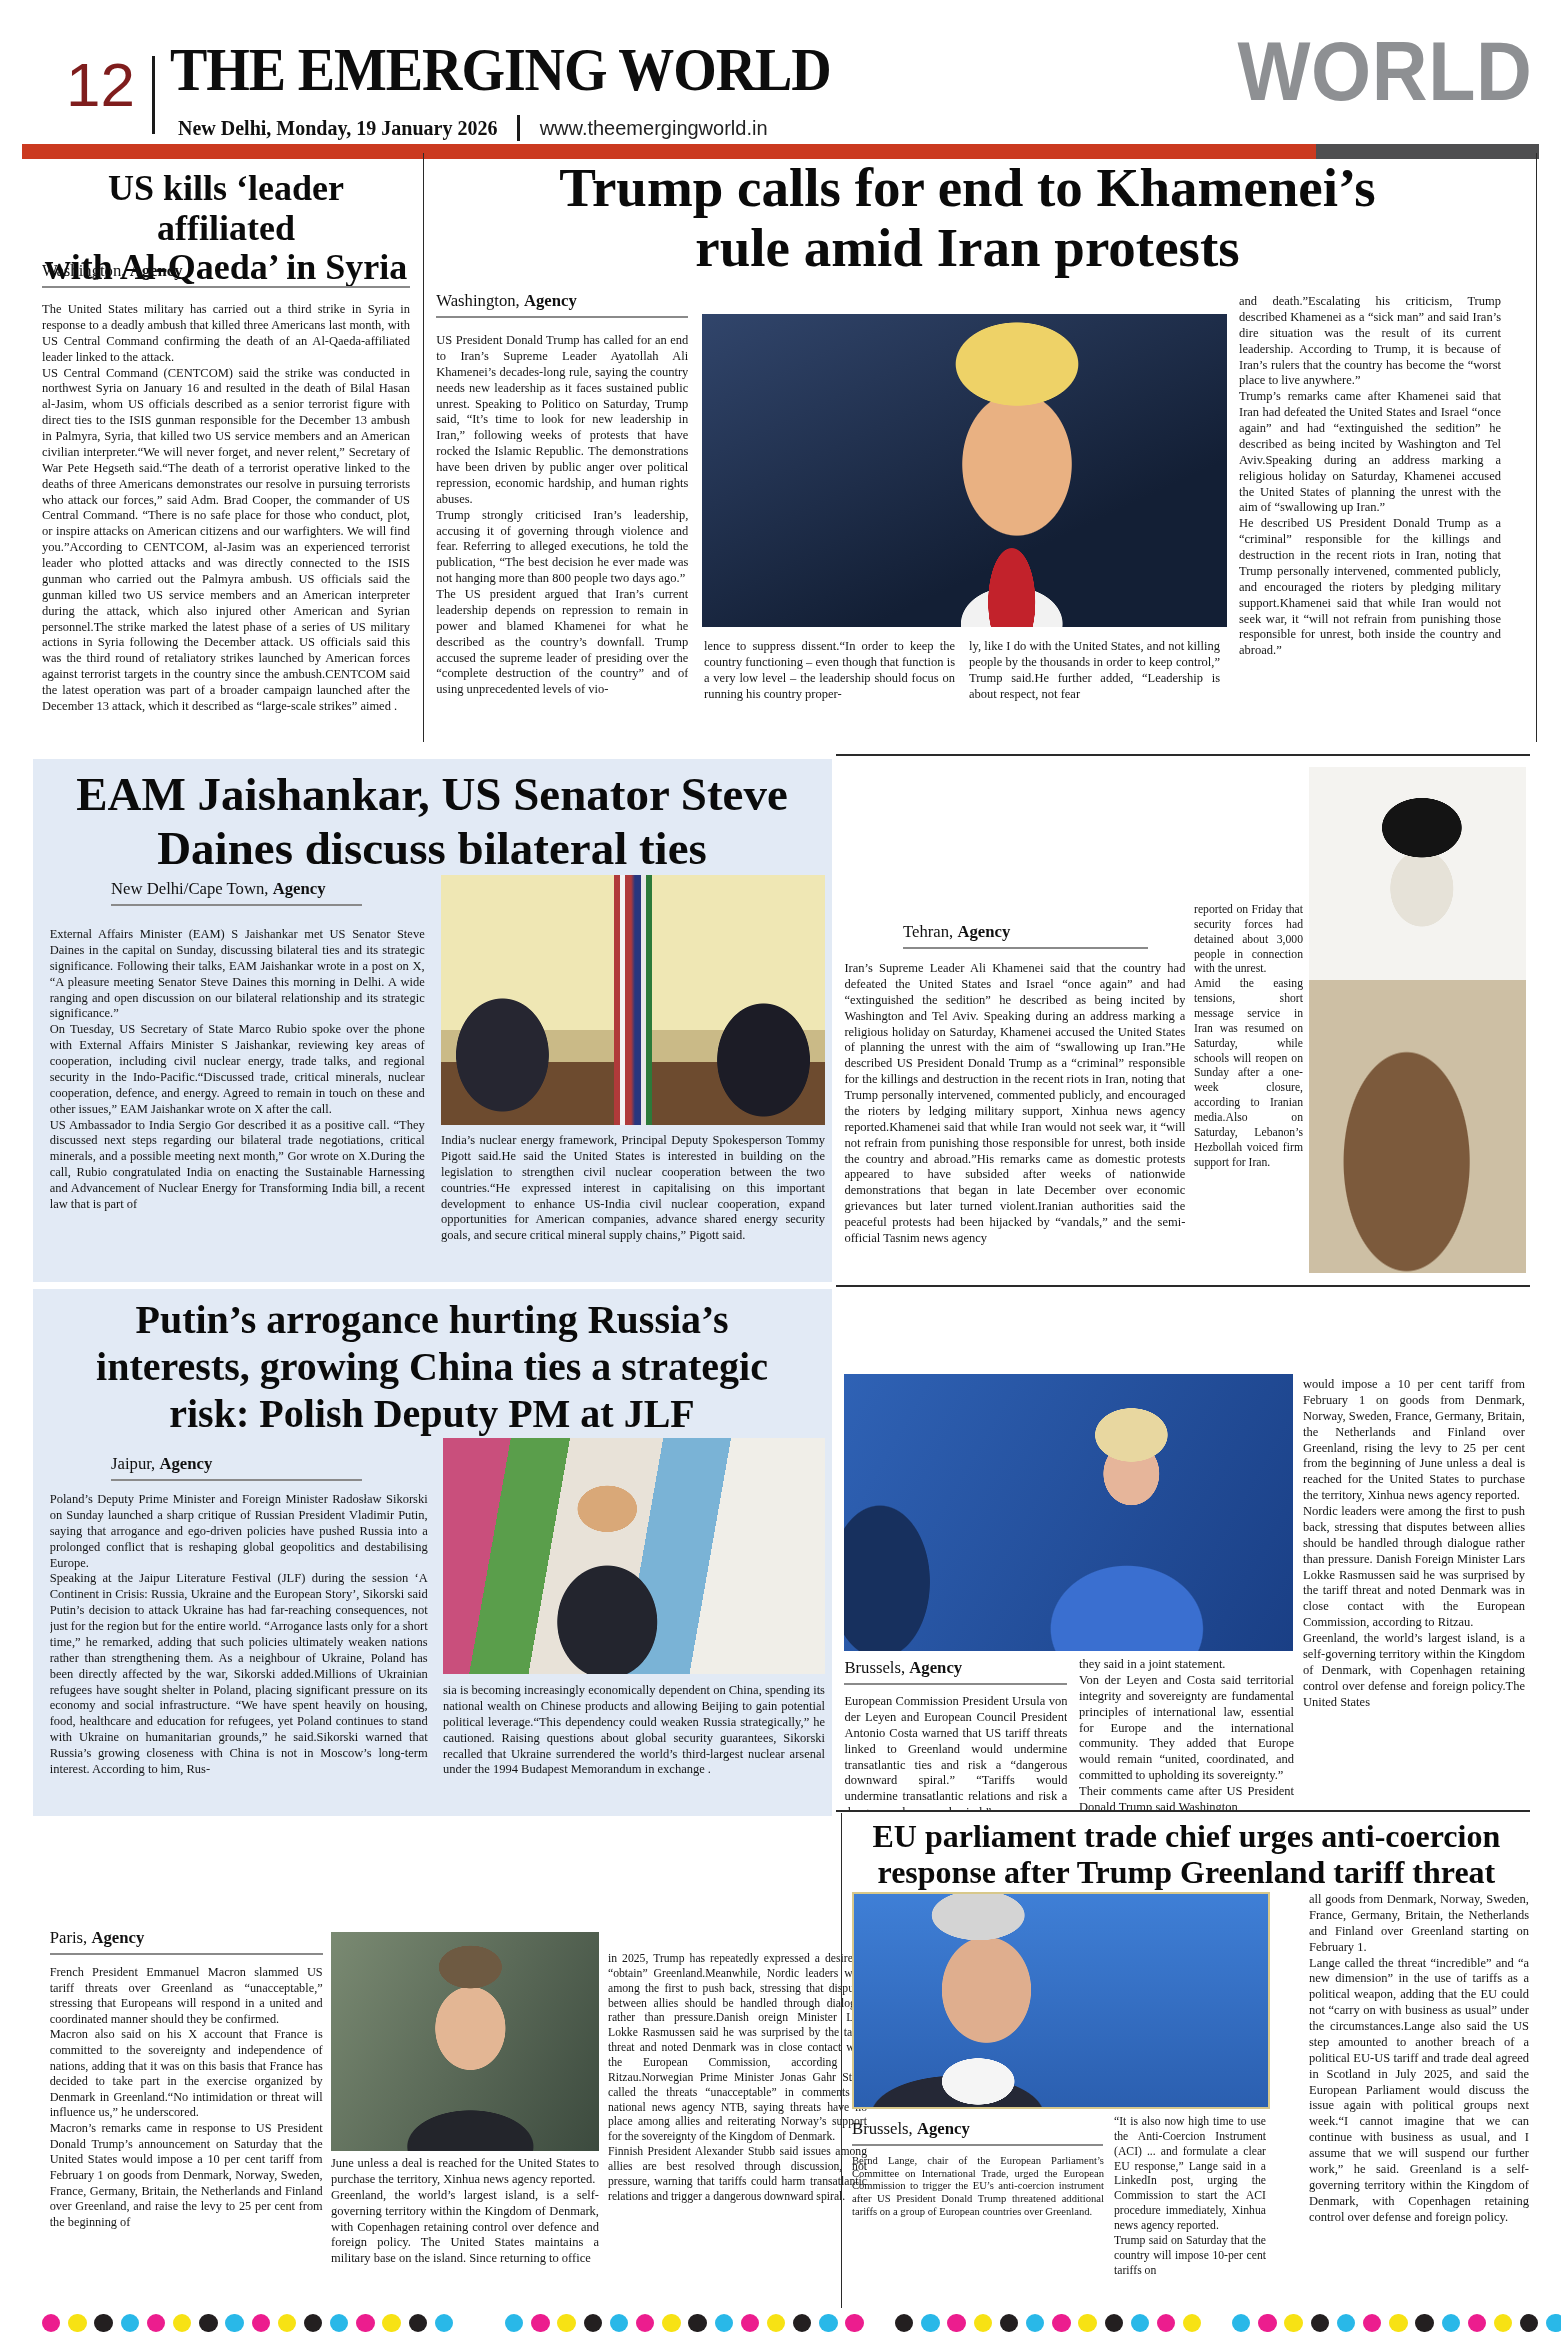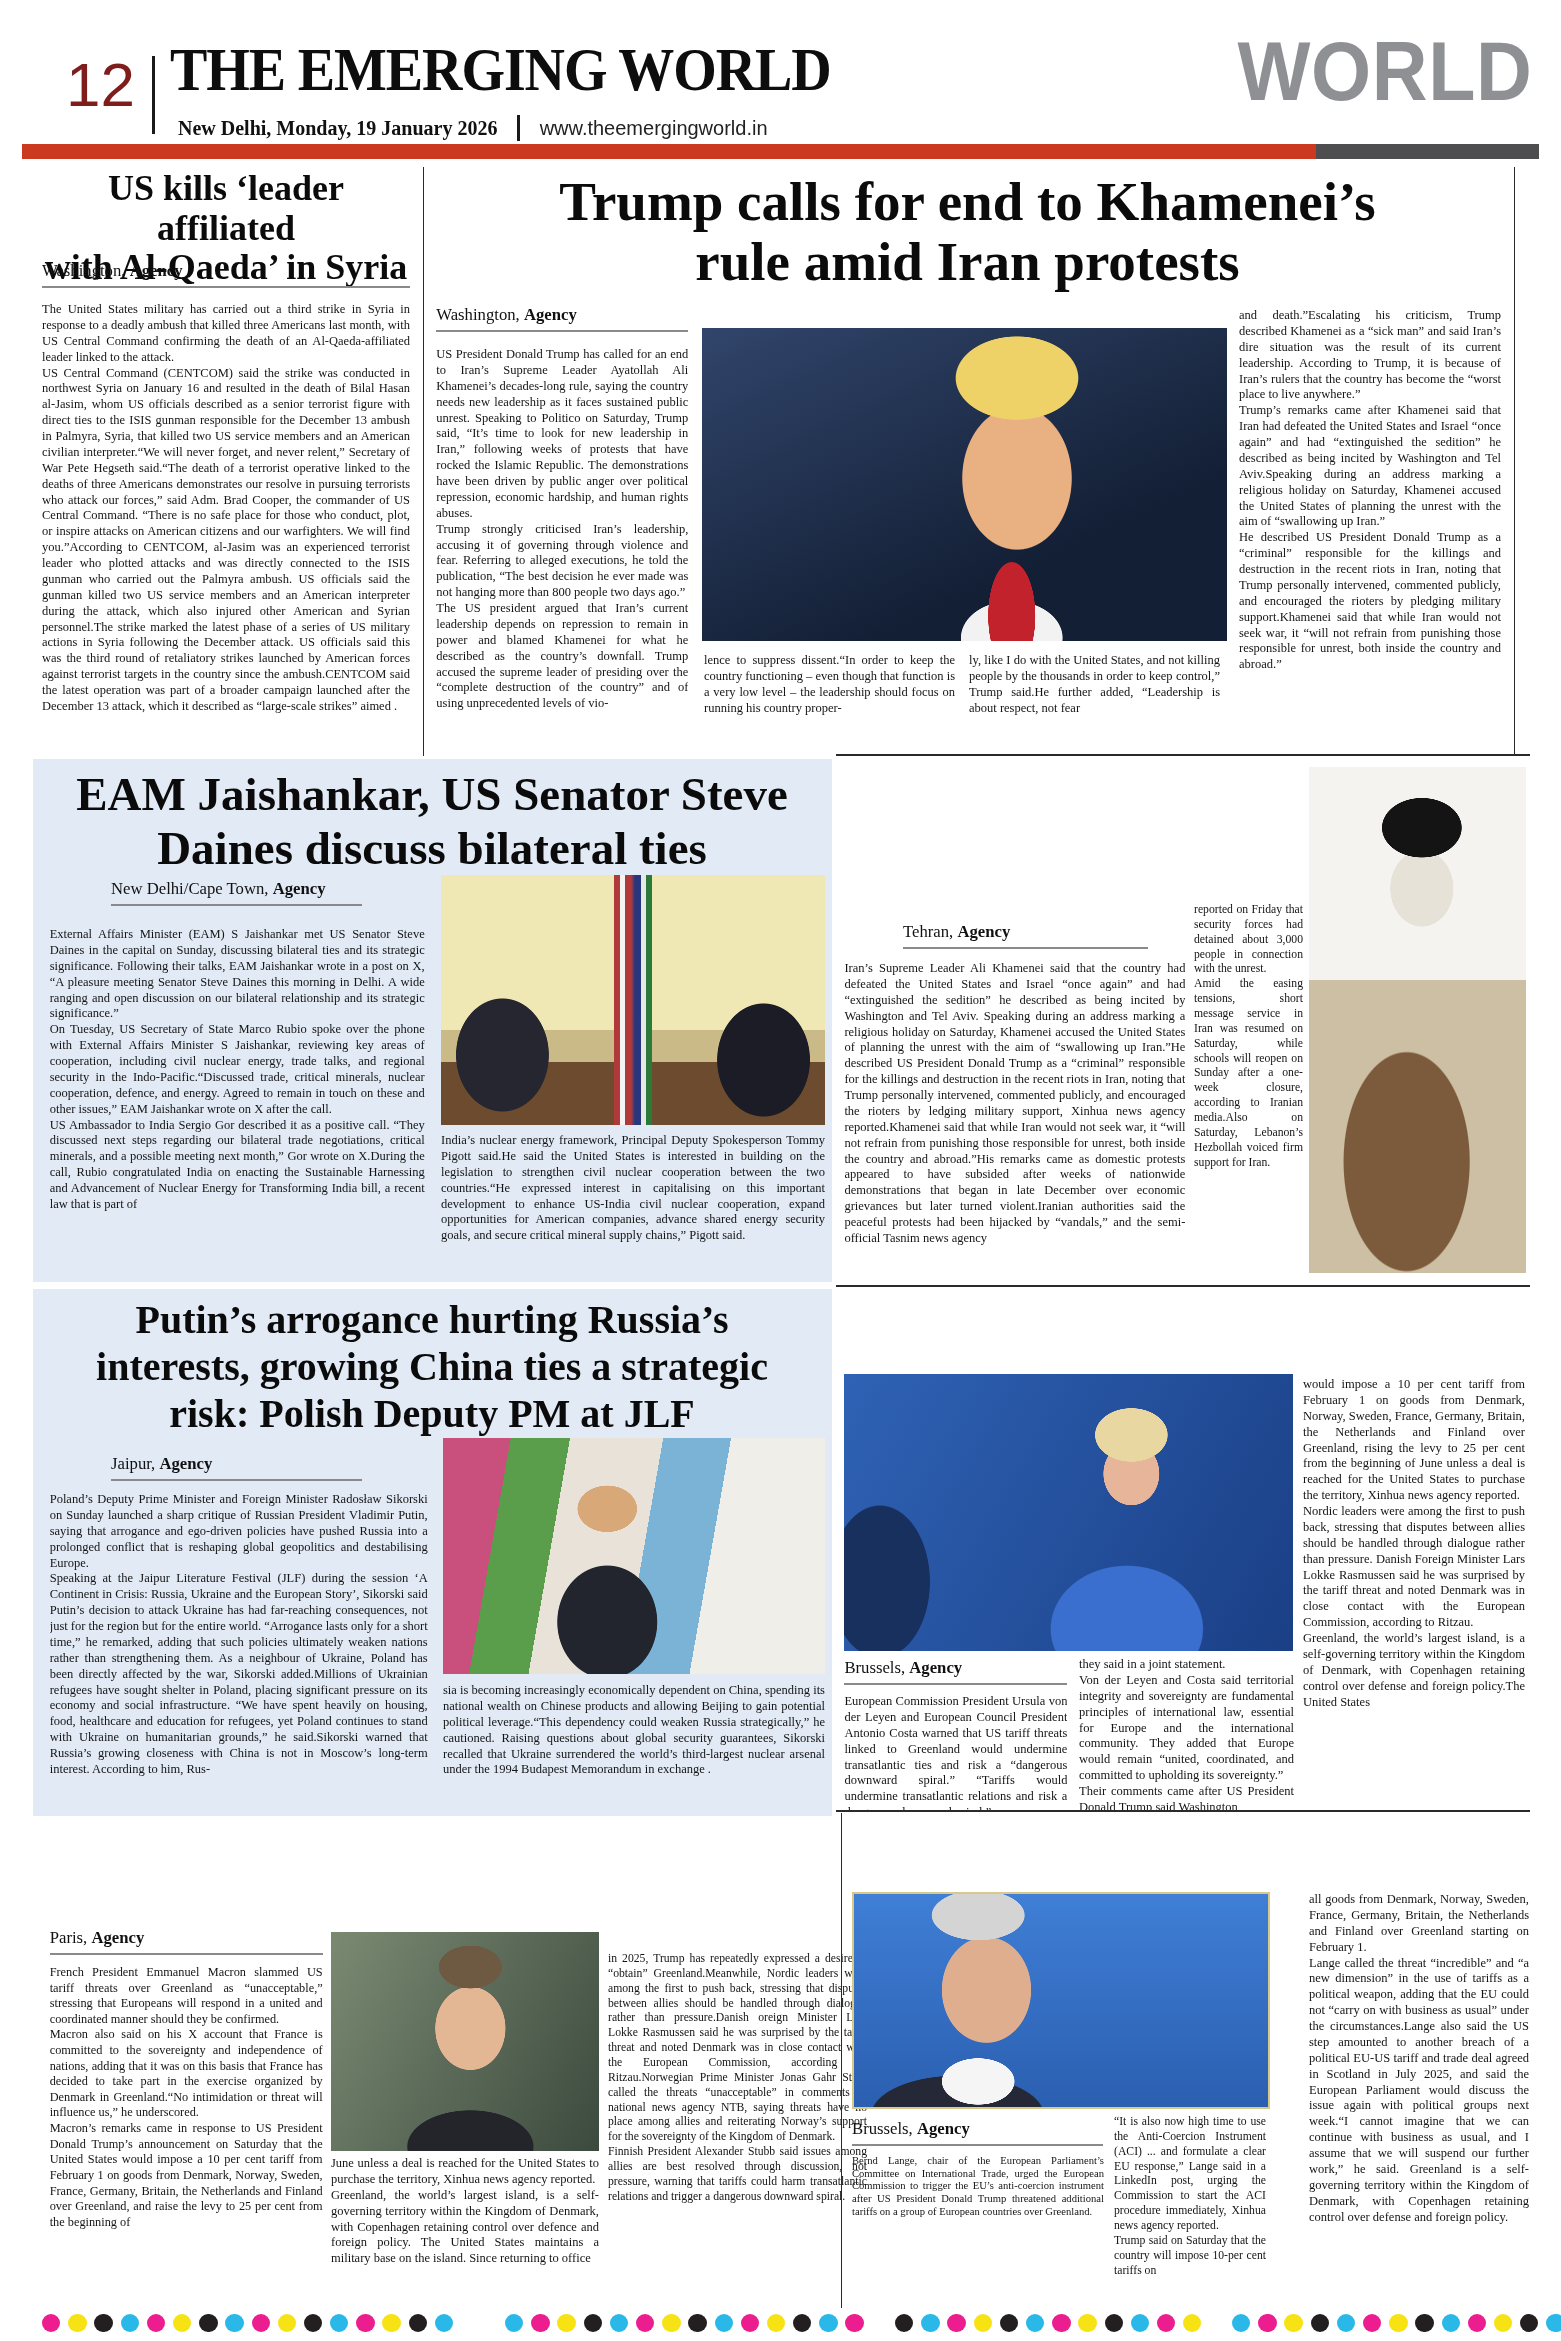--- a/index.html
+++ b/index.html
@@ -29,21 +29,21 @@
   .body-text{position:absolute;font-size:12.5px;line-height:1.27;text-align:justify;
              white-space:pre-line;overflow:hidden;color:#141414;}
   .photo{position:absolute;overflow:hidden;}
   .hrule{position:absolute;background:#2a2a2a;}
   
   #art-syria{left:42px;top:167px;width:368px;height:589px;}
   #art-syria .headline{left:0;top:2.2px;width:368px;font-size:36px;line-height:1.1;}
   #art-syria .byline{left:0;top:94px;width:368px;}
   #art-syria .body-text{left:0;top:135px;width:368px;height:453px;}
   
-  #art-trump{left:423px;top:167px;width:1090px;height:589px;border-left:1.7px solid #2a2a2a;border-right:1.7px solid #2a2a2a;}
+  #art-trump{left:423px;top:153px;width:1090px;height:589px;border-left:1.7px solid #2a2a2a;border-right:1.7px solid #2a2a2a;padding-left:22px;}
   #art-trump .headline{left:11px;top:4.5px;width:1065px;font-size:55px;line-height:1.1;}
   #art-trump .byline{left:12.3px;top:138px;width:252px;}
   #art-trump .col1{left:12.3px;top:180px;width:252px;height:403px;}
   #photo-trump{left:278px;top:161px;width:525px;height:313px;}
   #art-trump .col2{left:280px;top:486px;width:251px;height:96px;}
   #art-trump .col3{left:545px;top:486px;width:251px;height:96px;}
   #art-trump .col4{left:815px;top:141px;width:262px;height:446px;}
   
   #art-jai{left:33px;top:759px;width:799px;height:523px;}
   #art-jai .headline{left:11px;top:7.8px;width:776px;font-size:47px;line-height:1.15;}
@@ -246,20 +246,22 @@
 Macron also said on his X account that France is committed to the sovereignty and independence of nations, adding that it was on this basis that France has decided to take part in the exercise organized by Denmark in Greenland.“No intimidation or threat will influence us,” he underscored.
 Macron’s remarks came in response to US President Donald Trump’s announcement on Saturday that the United States would impose a 10 per cent tariff from February 1 on goods from Denmark, Norway, Sweden, France, Germany, Britain, the Netherlands and Finland over Greenland, and raise the levy to 25 per cent from the beginning of</div>
     <div class="photo" id="photo-macron"></div>
     <div class="body-text col2">June unless a deal is reached for the United States to purchase the territory, Xinhua news agency reported.
 Greenland, the world’s largest island, is a self-governing territory within the Kingdom of Denmark, with Copenhagen retaining control over defence and foreign policy. The United States maintains a military base on the island. Since returning to office</div>
     <div class="body-text col3">in 2025, Trump has repeatedly expressed a desire to “obtain” Greenland.Meanwhile, Nordic leaders were among the first to push back, stressing that disputes between allies should be handled through dialogue rather than pressure.Danish oreign Minister Lars Lokke Rasmussen said he was surprised by the tariff threat and noted Denmark was in close contact with the European Commission, according to Ritzau.Norwegian Prime Minister Jonas Gahr Store called the threats “unacceptable” in comments to national news agency NTB, saying threats have no place among allies and reiterating Norway’s support for the sovereignty of the Kingdom of Denmark.
 Finnish President Alexander Stubb said issues among allies are best resolved through discussion, not pressure, warning that tariffs could harm transatlantic relations and trigger a dangerous downward spiral.</div>
   </div>
 
   <div class="article" id="art-parl">
+    <div class="headline">EU parliament trade chief urges anti-coercion
+response after Trump Greenland tariff threat</div>
     <div class="photo" id="photo-lange"></div>
     <div class="byline">
       <span class="place">Brussels,</span>
       <span class="src">Agency</span>
     </div>
     <div class="body-text col1">Bernd Lange, chair of the European Parliament’s Committee on International Trade, urged the European Commission to trigger the EU’s anti-coercion instrument after US President Donald Trump threatened additional tariffs on a group of European countries over Greenland.</div>
     <div class="body-text col2">“It is also now high time to use the Anti-Coercion Instrument (ACI) ... and formulate a clear EU response,” Lange said in a LinkedIn post, urging the Commission to start the ACI procedure immediately, Xinhua news agency reported.
 Trump said on Saturday that the country will impose 10-per cent tariffs on</div>
     <div class="body-text col3">all goods from Denmark, Norway, Sweden, France, Germany, Britain, the Netherlands and Finland over Greenland starting on February 1.
 Lange called the threat “incredible” and “a new dimension” in the use of tariffs as a political weapon, adding that the EU could not “carry on with business as usual” under the circumstances.Lange also said the US step amounted to another breach of a political EU-US tariff and trade deal agreed in Scotland in July 2025, and said the European Parliament would discuss the issue again with political groups next week.“I cannot imagine that we can continue with business as usual, and I assume that we will suspend our further work,” he said. Greenland is a self-governing territory within the Kingdom of Denmark, with Copenhagen retaining control over defense and foreign policy.</div>

